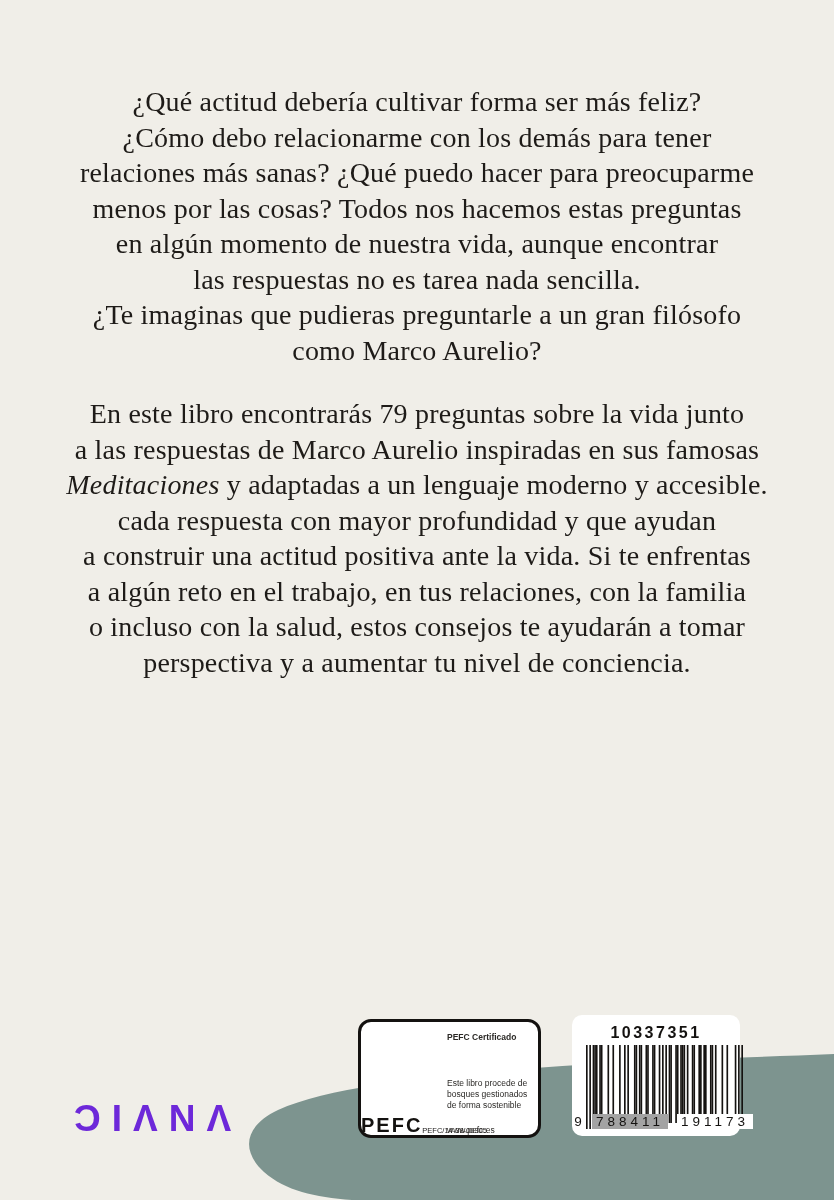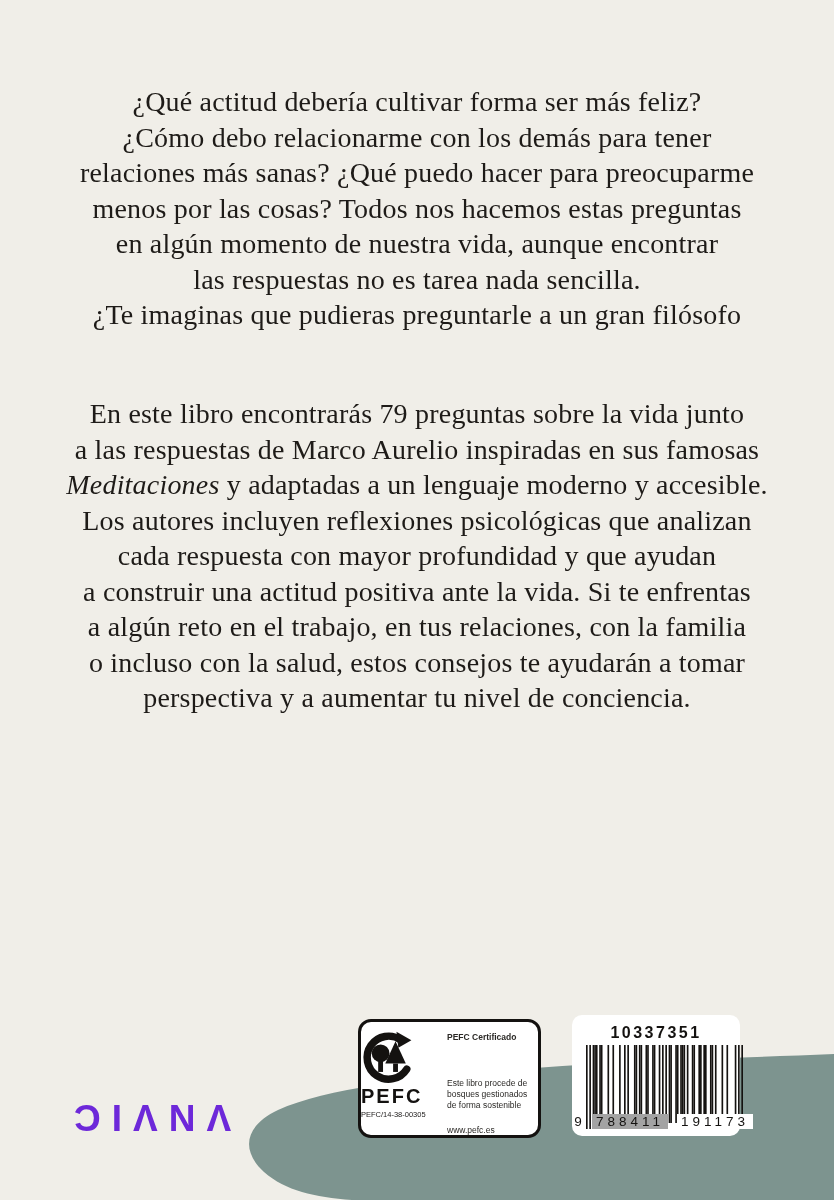--- a/index.html
+++ b/index.html
@@ -26,21 +26,21 @@
     font-family:"Liberation Sans","DejaVu Sans",sans-serif;
     font-weight:bold;font-size:37px;letter-spacing:11px;color:#6d28d9;
   }
   
   .pefc-label{
     position:absolute;left:358px;top:1019px;width:183px;height:119px;
     background:#FFFFFF;border:3px solid #141210;border-radius:13px;
     box-sizing:border-box;display:flex;
     font-family:"Liberation Sans","DejaVu Sans",sans-serif;color:#2b2926;
   }
-  .pefc-left{width:84px;display:flex;flex-direction:column;align-items:flex-start;padding-top:7px;}
+  .pefc-left{width:84px;display:flex;flex-direction:row;align-items:flex-end;padding-top:7px;}
   .pefc-logotype{font-weight:bold;font-size:20px;letter-spacing:2px;color:#141210;line-height:20px;margin-top:1px;}
   .pefc-code{font-size:7.5px;margin-top:4px;white-space:nowrap;color:#232120;}
   .pefc-right{flex:1;padding:10px 4px 0 2px;font-size:8.5px;line-height:11px;}
   .pefc-title{font-weight:bold;margin-bottom:14px;}
   .pefc-desc{margin-bottom:14px;margin-top:35px;}
   .pefc-url{}
   
   .barcode-label{
     position:absolute;left:572px;top:1015px;width:168px;height:121px;
     background:#FFFFFF;border-radius:10px;box-sizing:border-box;
@@ -72,27 +72,27 @@
 </svg>
 
 <div class="cover-text para1">
   <div class="line">¿Qué actitud debería cultivar forma ser más feliz?</div>
   <div class="line">¿Cómo debo relacionarme con los demás para tener</div>
   <div class="line">relaciones más sanas? ¿Qué puedo hacer para preocuparme</div>
   <div class="line">menos por las cosas? Todos nos hacemos estas preguntas</div>
   <div class="line">en algún momento de nuestra vida, aunque encontrar</div>
   <div class="line">las respuestas no es tarea nada sencilla.</div>
   <div class="line">¿Te imaginas que pudieras preguntarle a un gran filósofo</div>
+  <div class="line">como Marco Aurelio?</div>
 </div>
 
 <div class="cover-text para2">
   <div class="line">En este libro encontrarás 79 preguntas sobre la vida junto</div>
   <div class="line">a las respuestas de Marco Aurelio inspiradas en sus famosas</div>
   <div class="line"><span class="italic">Meditaciones</span><span> y adaptadas a un lenguaje moderno y accesible.</span></div>
-  <div class="line">Los autores incluyen reflexiones psicológicas que analizan</div>
   <div class="line">cada respuesta con mayor profundidad y que ayudan</div>
   <div class="line">a construir una actitud positiva ante la vida. Si te enfrentas</div>
   <div class="line">a algún reto en el trabajo, en tus relaciones, con la familia</div>
   <div class="line">o incluso con la salud, estos consejos te ayudarán a tomar</div>
   <div class="line">perspectiva y a aumentar tu nivel de conciencia.</div>
 </div>
 
 <div class="diana-logo" aria-label="DIANA">ƆIΛNΛ</div>
 
 <div class="pefc-label">

